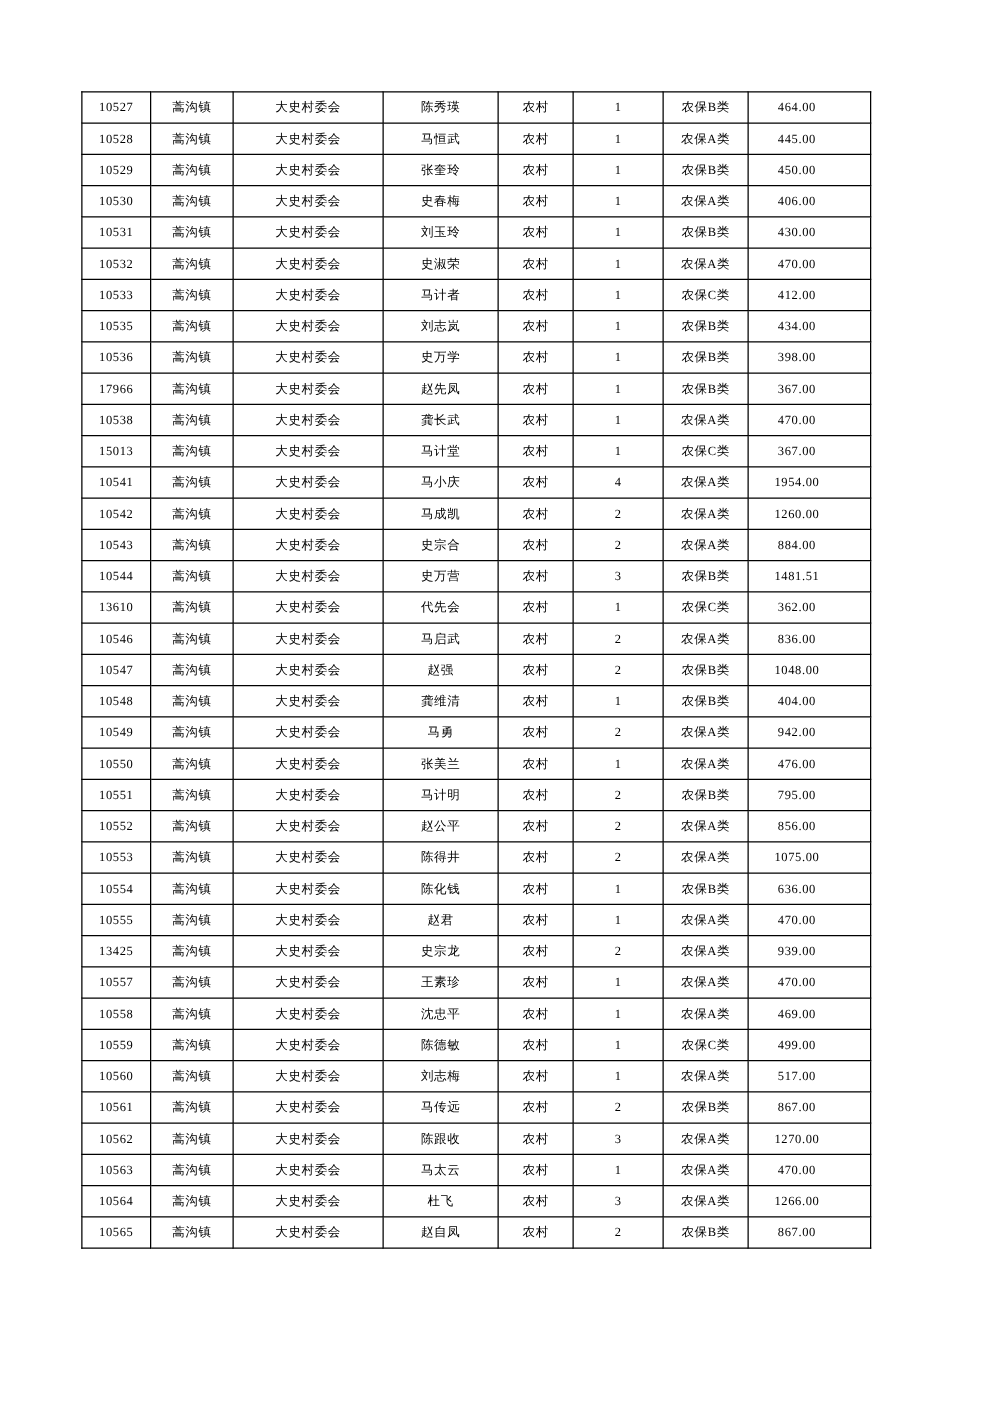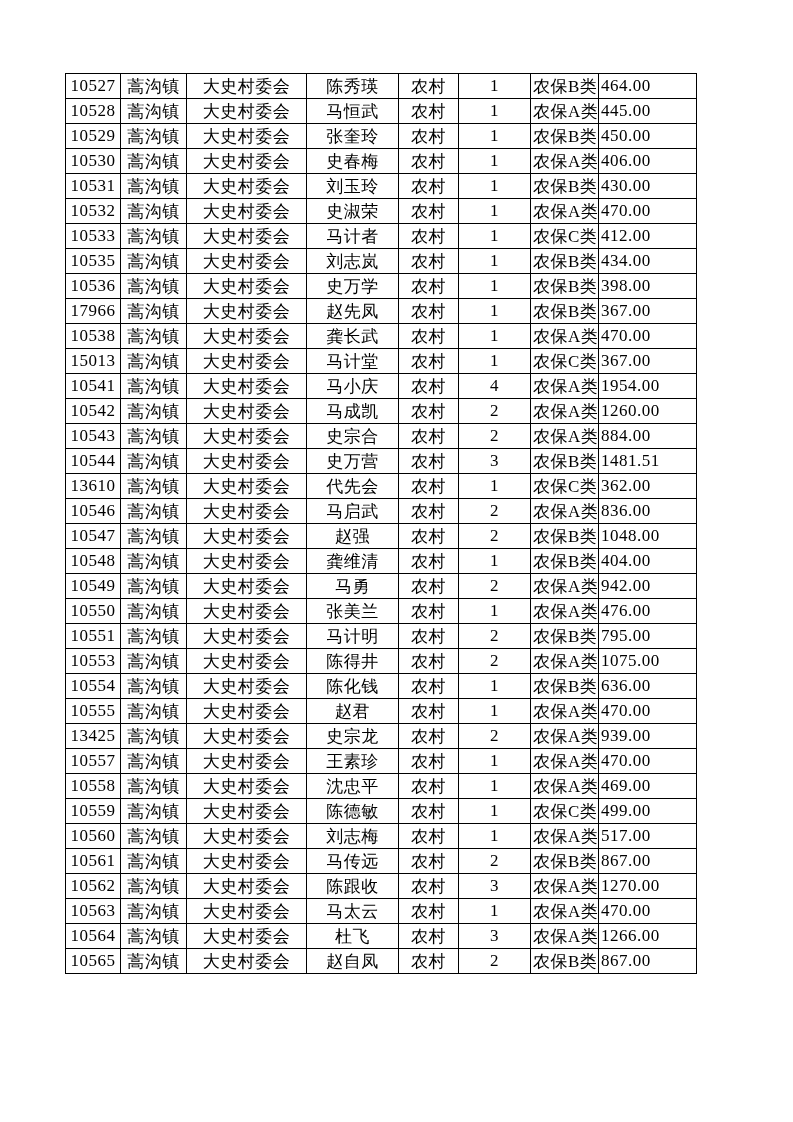--- a/index.html
+++ b/index.html
@@ -15,34 +15,34 @@
     background: #ffffff;
     overflow: hidden;
   }
   table.data-table {
     position: absolute;
     left: 65px;
     top: 73px;
     border-collapse: collapse;
     table-layout: fixed;
     width: 631px;
-    font-size: 17px;
+    font-size: 10px;
     color: #000000;
   }
   table.data-table td {
     border: 1px solid #000000;
     height: 24px;
     padding: 0 2px;
     text-align: center;
     white-space: nowrap;
     overflow: hidden;
     letter-spacing: 0.5px;
   }
   table.data-table td.cell-amount {
-    text-align: left;
+    text-align: center;
     padding-right: 22px;
     letter-spacing: 0.5px;
   }
   table.data-table td.cell-id {
     letter-spacing: 0.5px;
   }
   col.c-id       { width: 55px; }
   col.c-town     { width: 66px; }
   col.c-village  { width: 120px; }
   col.c-name     { width: 92px; }
@@ -291,20 +291,30 @@
           <td class="cell-id">10551</td>
           <td class="cell-town">蒿沟镇</td>
           <td class="cell-village">大史村委会</td>
           <td class="cell-name">马计明</td>
           <td class="cell-residence">农村</td>
           <td class="cell-count">2</td>
           <td class="cell-category">农保B类</td>
           <td class="cell-amount">795.00</td>
         </tr>
         <tr>
+          <td class="cell-id">10552</td>
+          <td class="cell-town">蒿沟镇</td>
+          <td class="cell-village">大史村委会</td>
+          <td class="cell-name">赵公平</td>
+          <td class="cell-residence">农村</td>
+          <td class="cell-count">2</td>
+          <td class="cell-category">农保A类</td>
+          <td class="cell-amount">856.00</td>
+        </tr>
+        <tr>
           <td class="cell-id">10553</td>
           <td class="cell-town">蒿沟镇</td>
           <td class="cell-village">大史村委会</td>
           <td class="cell-name">陈得井</td>
           <td class="cell-residence">农村</td>
           <td class="cell-count">2</td>
           <td class="cell-category">农保A类</td>
           <td class="cell-amount">1075.00</td>
         </tr>
         <tr>

